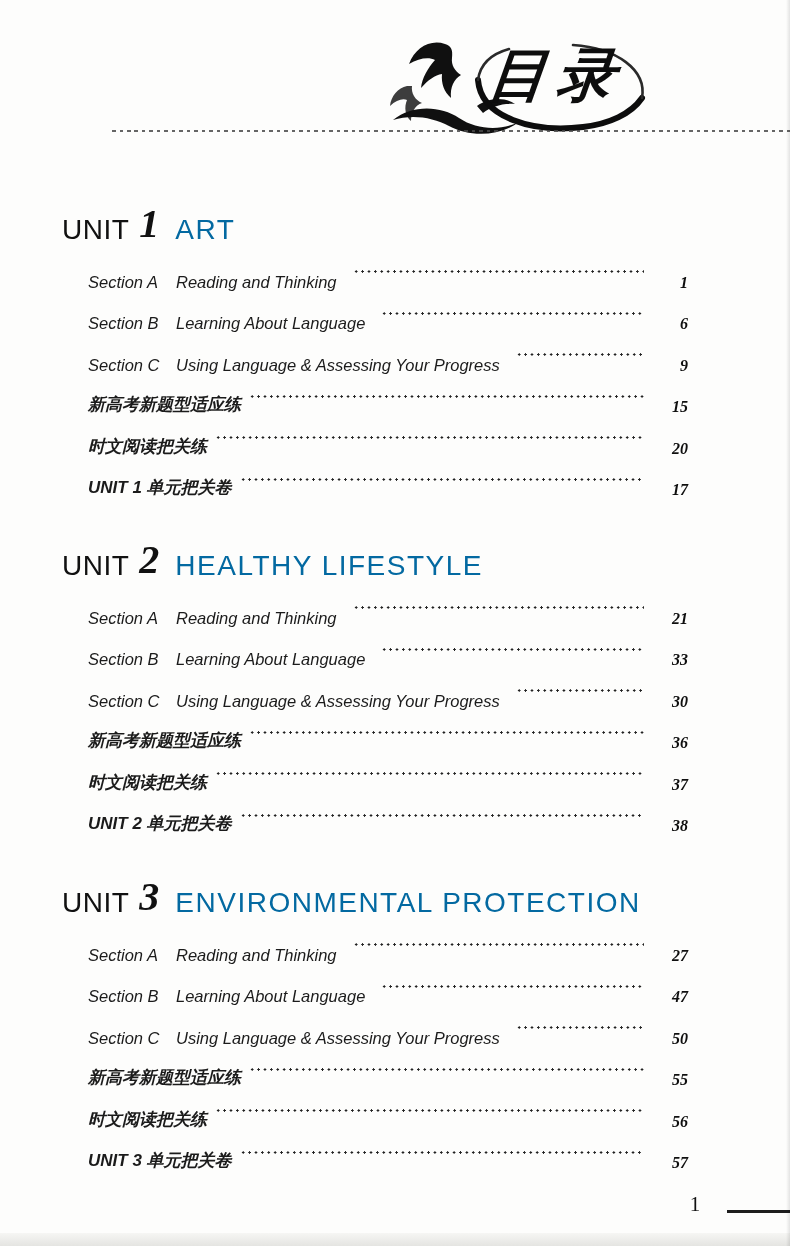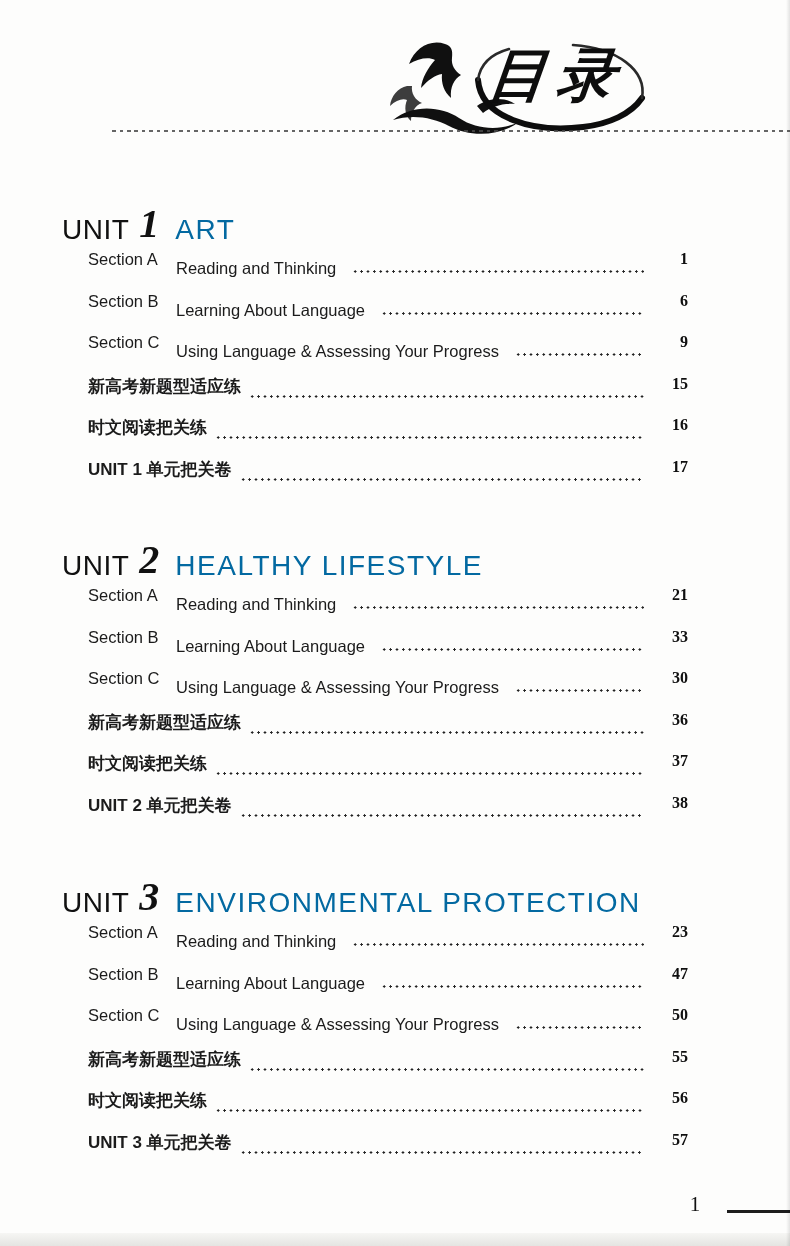--- a/index.html
+++ b/index.html
@@ -27,21 +27,21 @@
   .unit-2 { top:538px; }
   .unit-3 { top:875px; }
   .unit-head { margin:0; display:flex; align-items:flex-end; height:44px; }
   .u-label { font-size:28px; font-weight:400; letter-spacing:.5px; color:#111; }
   .u-num {
     font-family:"Liberation Serif", serif; font-style:italic; font-weight:bold;
     font-size:40px; margin:0 16px 0 10px; color:#111; position:relative; top:1px;
   }
   .u-name { font-size:28px; font-weight:400; letter-spacing:1.5px; color:#0369a1; }
   .rows { margin-top:4px; }
-  .toc-row { display:flex; align-items:flex-start; height:41.5px; margin-left:26px; }
+  .toc-row { display:flex; align-items:flex-end; height:41.5px; margin-left:26px;font-style:italic; }
   .prefix { width:88px; flex:0 0 88px; font-size:16.5px; }
   .title  { font-size:16.5px; white-space:nowrap; }
   .en .title { margin-right:12px;margin-top:9px; }
   .cn .title { margin-right:4px; font-weight:600; font-size:17px; }
   .dots {
     flex:1; height:7px; margin:2px 8px 0 4px; align-self:center;
     background-image:radial-gradient(circle, #222 1.15px, transparent 1.35px);
     background-size:6.4px 7px; background-position:left center; background-repeat:repeat-x;
   }
   .pg {
@@ -114,21 +114,21 @@
         <span class="pg">9</span>
       </div>
       <div class="toc-row cn">
         <span class="title">新高考新题型适应练</span>
         <span class="dots"></span>
         <span class="pg">15</span>
       </div>
       <div class="toc-row cn">
         <span class="title">时文阅读把关练</span>
         <span class="dots"></span>
-        <span class="pg">16</span>
+        <span class="pg">20</span>
       </div>
       <div class="toc-row cn">
         <span class="title">UNIT 1 单元把关卷</span>
         <span class="dots"></span>
         <span class="pg">17</span>
       </div>
     </div>
   </section>
 
   <section class="unit unit-2">
@@ -178,21 +178,21 @@
     <h2 class="unit-head">
       <span class="u-label">UNIT</span>
       <span class="u-num">3</span>
       <span class="u-name">ENVIRONMENTAL PROTECTION</span>
     </h2>
     <div class="rows">
       <div class="toc-row en">
         <span class="prefix">Section A</span>
         <span class="title">Reading and Thinking</span>
         <span class="dots"></span>
-        <span class="pg">23</span>
+        <span class="pg">27</span>
       </div>
       <div class="toc-row en">
         <span class="prefix">Section B</span>
         <span class="title">Learning About Language</span>
         <span class="dots"></span>
         <span class="pg">47</span>
       </div>
       <div class="toc-row en">
         <span class="prefix">Section C</span>
         <span class="title">Using Language &amp; Assessing Your Progress</span>

